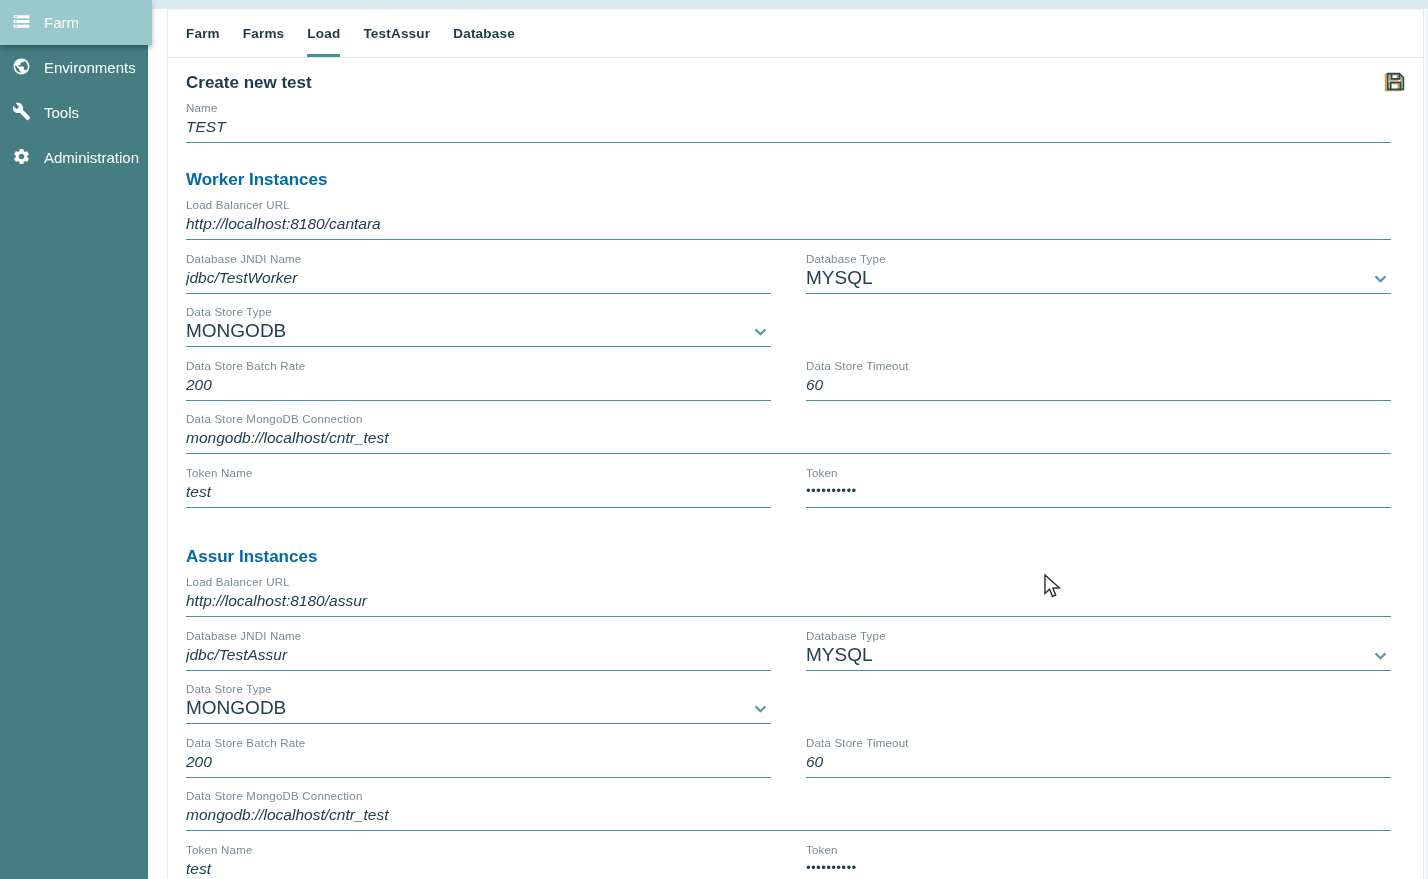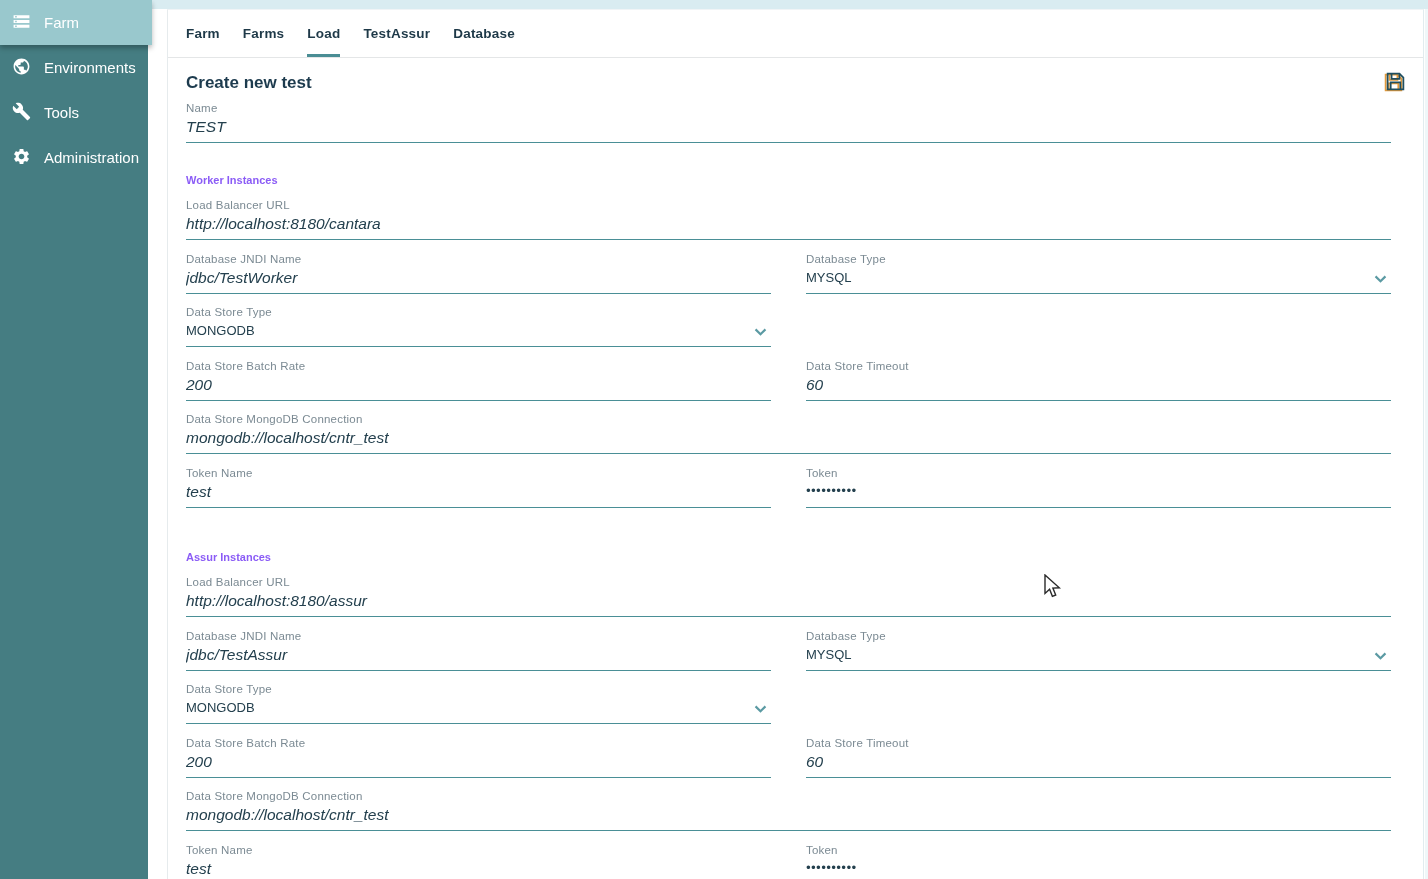--- a/index.html
+++ b/index.html
@@ -25,35 +25,35 @@
   
   .tabbar { height:48px; display:flex; align-items:stretch; padding-left:18px;
             border-bottom:1px solid #e4e6e7; }
   .tab { position:relative; display:flex; align-items:center; margin-right:23px;
          font-size:13.5px; font-weight:bold; color:#1e3948; cursor:pointer; letter-spacing:.2px; }
   .tab.active::after { content:""; position:absolute; left:0; right:0; bottom:0; height:3px; background:#4a8d94; }
 
   
   .form-area { position:relative; padding:0 32px 0 18px; }
   .page-title { font-size:17px; font-weight:bold; color:#1d3b4e; margin:15px 0 9px; line-height:20px; }
-  .section-title { font-size:11px; font-weight:bold; color:#8b5cf6; margin:27px 0 9px; line-height:20px; }
+  .section-title { font-size:17px; font-weight:bold; color:#0369a1; margin:27px 0 9px; line-height:20px; }
 
   .save-btn { position:absolute; top:60px; right:15px; width:26px; height:26px; border:none; background:transparent;
               cursor:pointer; padding:0; }
   .save-btn svg { filter:drop-shadow(-2px 1px 0 #e29a3c); }
 
   .row { display:grid; grid-template-columns:1fr 1fr; column-gap:35px; }
   .row-full { display:block; }
 
   .field { position:relative; border-bottom:1.5px solid #4a8f96; margin-bottom:12.5px; }
   .flabel { font-size:11.5px; line-height:13px; color:#7b8a93; letter-spacing:.2px; }
   .field input { display:block; width:100%; border:none; outline:none; background:transparent;
                  font-family:"Liberation Sans", sans-serif; font-size:15.5px; color:#24404e;
                  padding:3px 0 6px;font-style:italic; }
-  .select-value { font-size:13px; color:#24404e; padding:3px 0 6px; line-height:18px; cursor:pointer; }
+  .select-value { font-size:19px; color:#24404e; padding:3px 0 6px; line-height:18px; cursor:pointer; }
   .chevron { position:absolute; right:2px; bottom:6px; line-height:0; }
 
   .cursor { position:absolute; left:1043px; top:574px; z-index:5; pointer-events:none; }
 </style>
 </head>
 <body>
 
 <div class="stage">
 
   <div class="top-band"></div>

